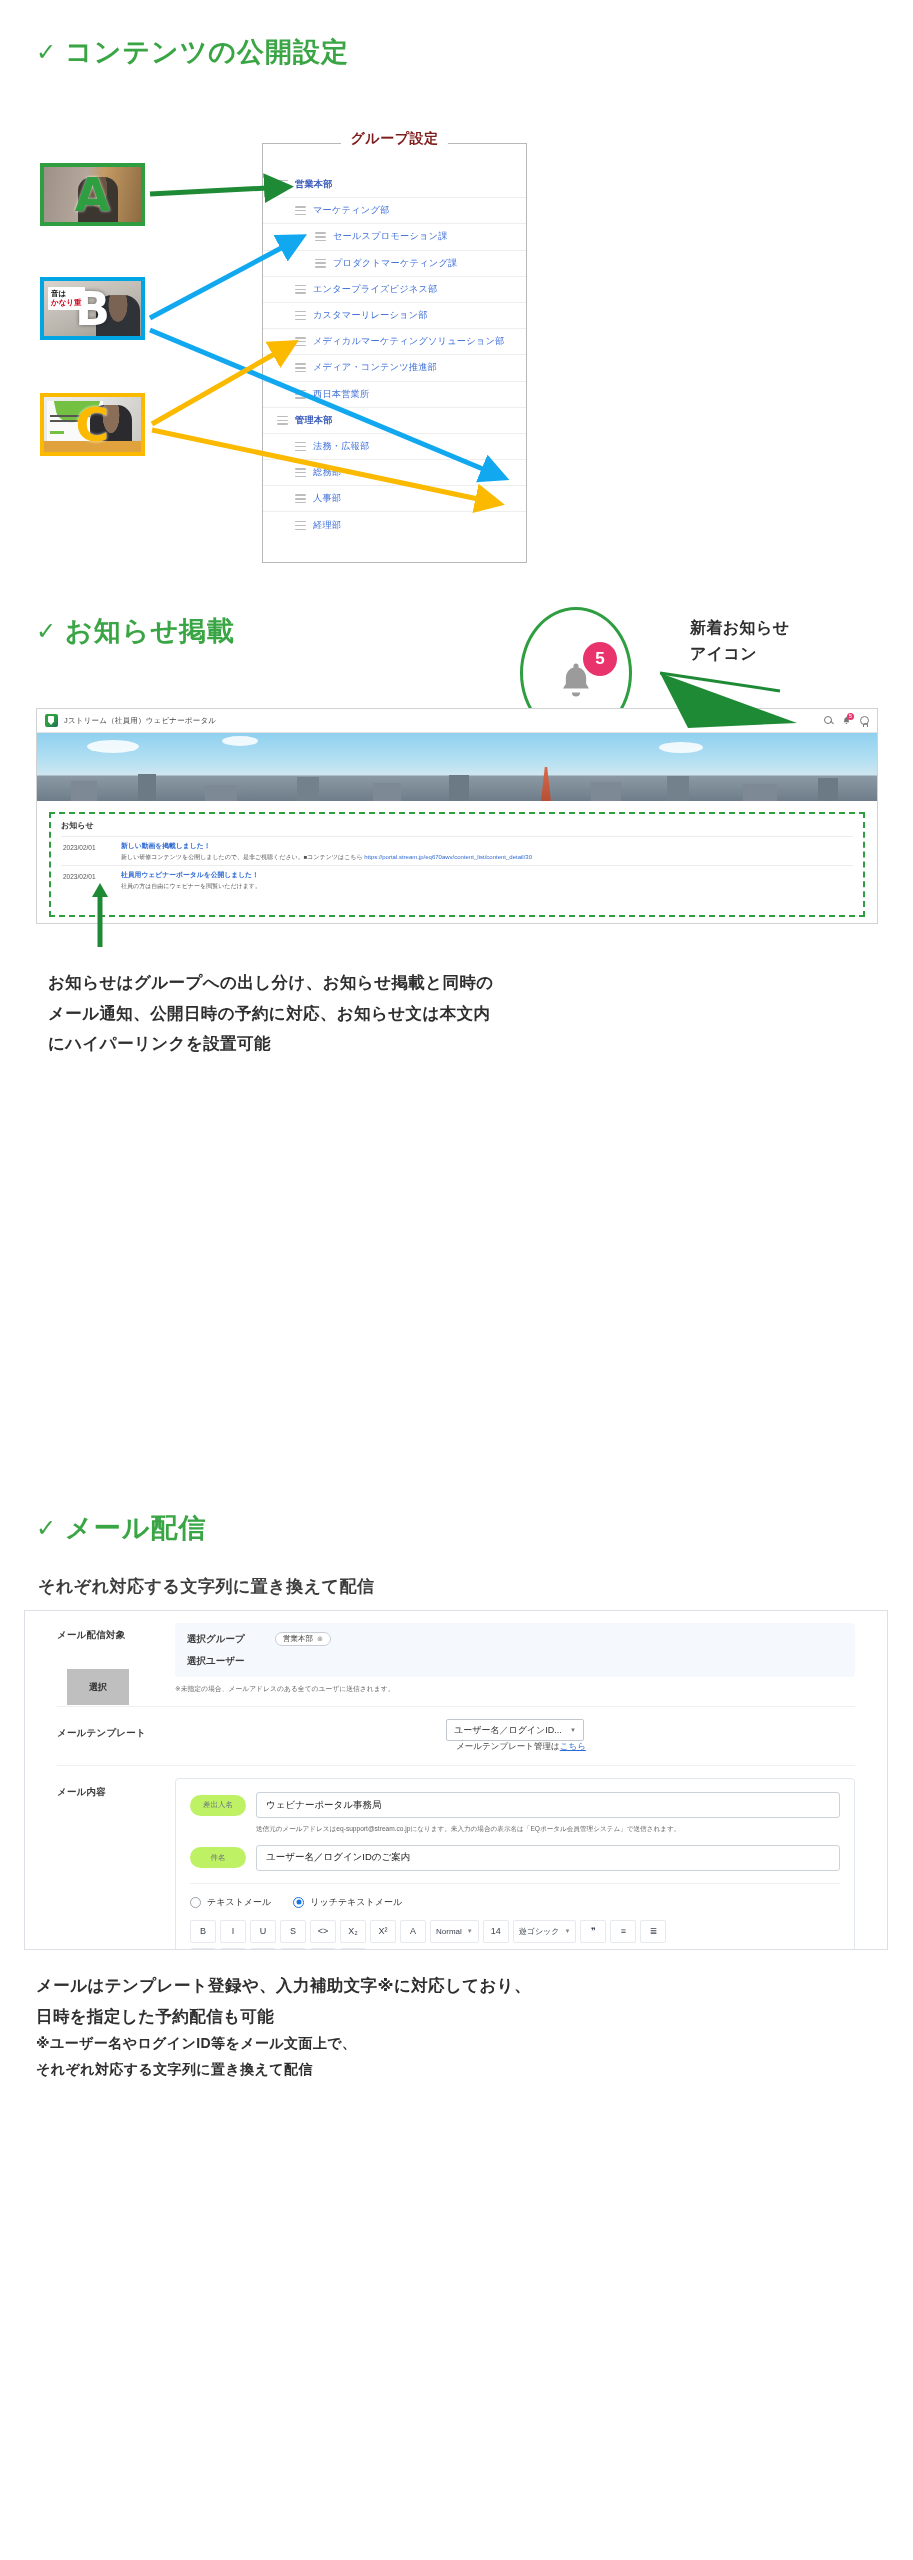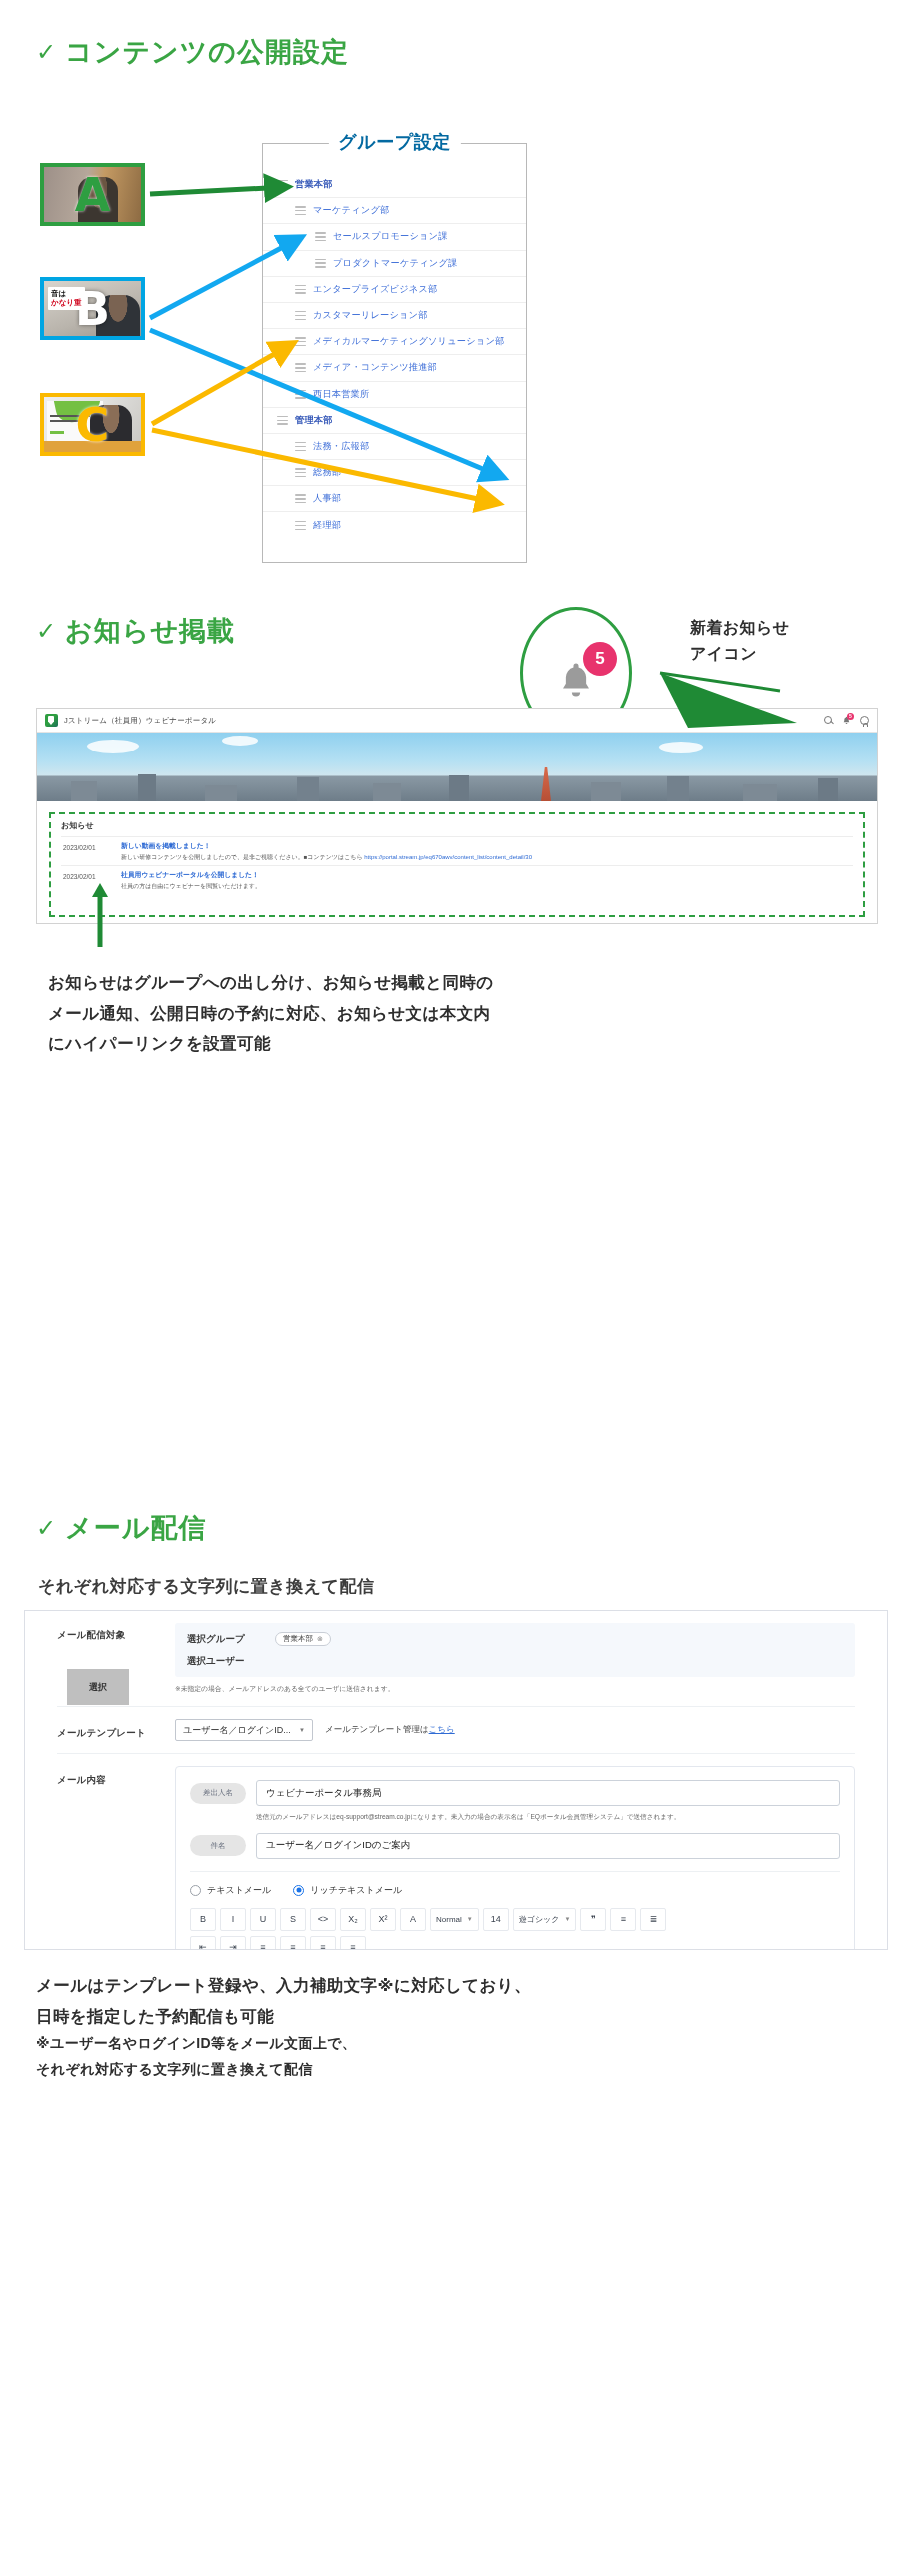--- a/index.html
+++ b/index.html
@@ -118,21 +118,21 @@
 
   
   #group-panel {
     position: absolute; left: 262px; top: 143px;
     width: 265px; height: 420px;
     border: 1px solid #b8b8b8;
   }
   #group-panel-title {
     position: absolute; left: 50%; top: -14px; transform: translateX(-50%);
     background: #ffffff; padding: 0 10px;
-    font-size: 18px; font-weight: bold; color: #0369a1; white-space: nowrap;
+    font-size: 14px; font-weight: bold; color: #7f1d1d; white-space: nowrap;
     letter-spacing: .5px;
   }
   #group-list { position: absolute; left: 0; top: 28px; right: 0; }
   .grp-row {
     display: flex; align-items: center;
     height: 26.2px;
     border-bottom: 1px solid #eeeeee;
     padding-right: 6px;
   }
   .grp-row:last-child { border-bottom: none; }
@@ -309,21 +309,21 @@
   .caret { font-size: 6px; color: #777; }
   .inline-note { font-size: 8.5px; color: #3c3c3c; margin-left: 12px; }
   .lnk-u { color: #2f6bd4; text-decoration: underline; }
 
   #content-card {
     border: 1px solid #e3e7ee; border-radius: 4px; padding: 13px 14px;
     background: #ffffff;
   }
   .fld-row { display: flex; align-items: center; gap: 10px; margin-bottom: 6px; }
   .fld-tag {
-    flex: 0 0 56px; height: 21px; border-radius: 11px; background: #e5e5e5;
+    flex: 0 0 56px; height: 21px; border-radius: 11px; background: #bef264;
     color: #6b7280; font-size: 7.5px;
     display: flex; align-items: center; justify-content: center;
   }
   .fld-input {
     flex: 1; height: 26px; border: 1px solid #ccd2da; border-radius: 3px;
     background: #fff; font-size: 9.5px; color: #222;
     display: flex; align-items: center; padding: 0 9px;
   }
   .fld-help { font-size: 6.6px; color: #666; line-height: 1.6; margin: 3px 0 10px 66px; }
 
@@ -648,21 +648,21 @@
           <div class="note">※未指定の場合、メールアドレスのある全てのユーザに送信されます。</div>
         </div>
       </div>
 
       <button id="select-btn" style="position:absolute;left:10px;top:38px;">選択</button>
 
       <div class="divider"></div>
 
       <div class="mf-row">
         <div class="mf-label">メールテンプレート</div>
-        <div class="mf-field" style="display:flex;align-items:center;">
+        <div class="mf-field" style="display:flex;align-items:center;flex-direction:column;">
           <div class="sel-box">
             <span>ユーザー名／ログインID...</span>
             <span class="caret">▼</span>
           </div>
           <div class="inline-note">
             <span>メールテンプレート管理は</span><a class="lnk-u">こちら</a>
           </div>
         </div>
       </div>
 

